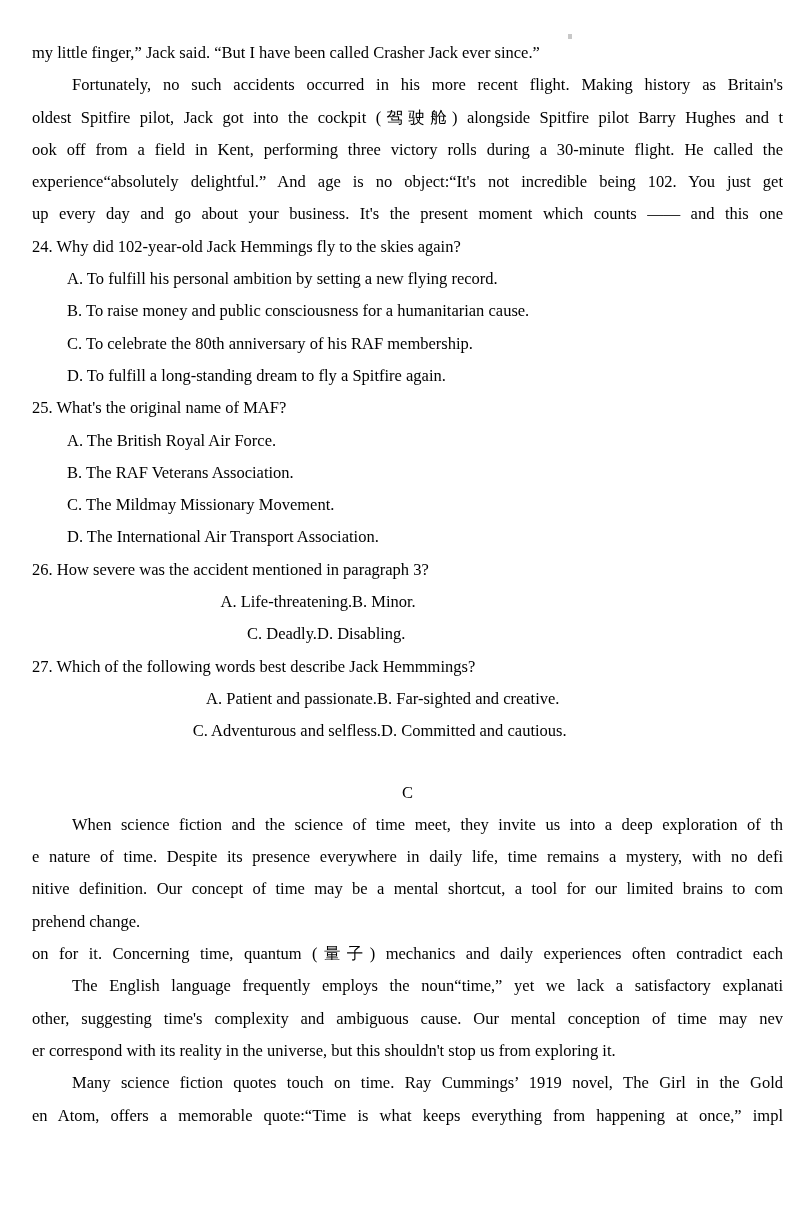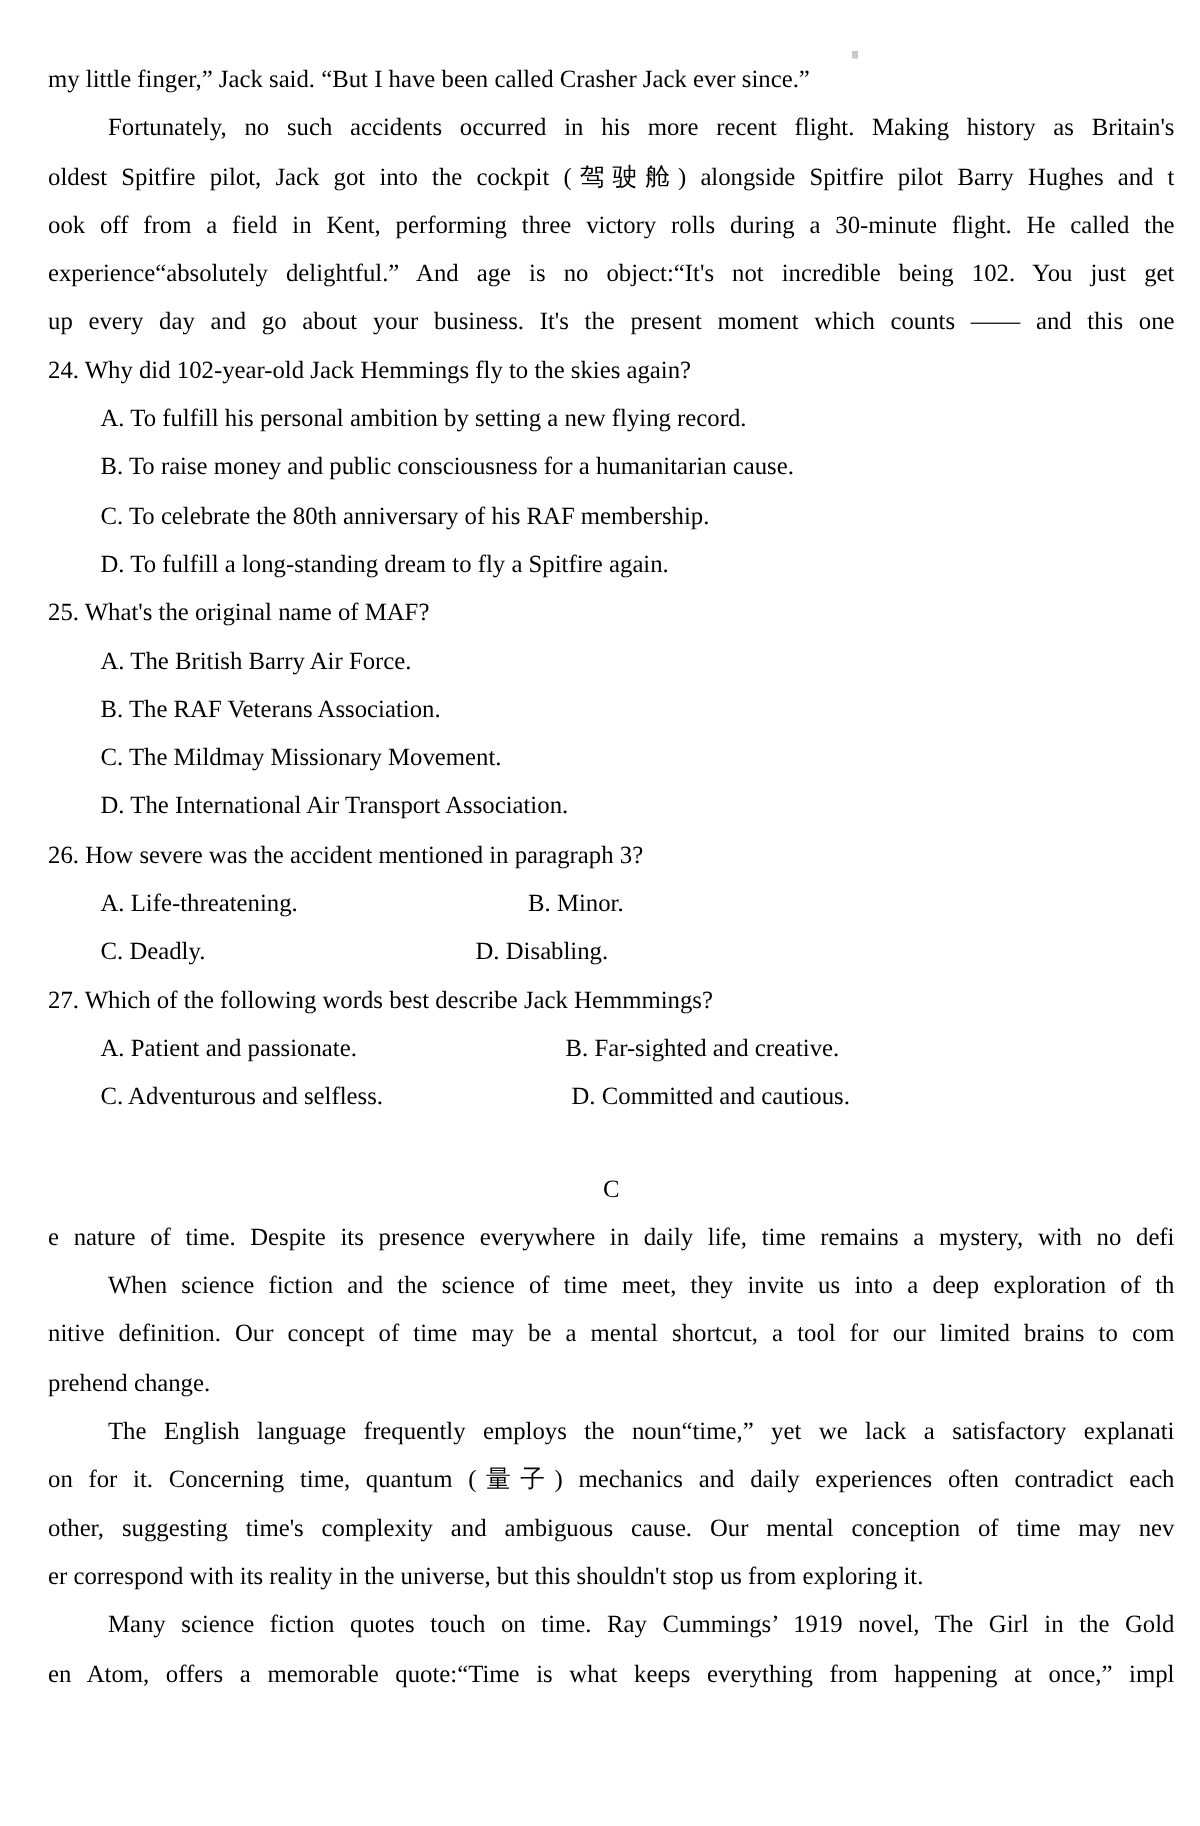--- a/index.html
+++ b/index.html
@@ -14,21 +14,21 @@
     line-height: 32.3px;
     box-sizing: border-box;
     padding: 37px 17px 0 32px;
     overflow: hidden;
   }
   .ln { min-height: 32.3px; }
   
   .j { text-align: justify; text-align-last: justify; }
   .ind { padding-left: 40px; }
   .opt { padding-left: 35px; }
-  .opt2 { padding-left: 35px; display: flex; }
+  .opt2 { padding-left: 35px; display: flex; text-align: right; }
   .opt2 .colA { display: inline-block; flex: 0 0 auto; }
   .hC { text-align: center; margin-top: 29px; }
   .speck {
     position: absolute;
     left: 568px; top: 34px;
     width: 4px; height: 5px;
     background: #c8c8c8;
   }
 </style>
 </head>
@@ -49,21 +49,21 @@
   <section>
     <div class="ln">24. Why did 102-year-old Jack Hemmings fly to the skies again?</div>
     <div class="ln opt">A. To fulfill his personal ambition by setting a new flying record.</div>
     <div class="ln opt">B. To raise money and public consciousness for a humanitarian cause.</div>
     <div class="ln opt">C. To celebrate the 80th anniversary of his RAF membership.</div>
     <div class="ln opt">D. To fulfill a long-standing dream to fly a Spitfire again.</div>
   </section>
 
   <section>
     <div class="ln">25. What's the original name of MAF?</div>
-    <div class="ln opt">A. The British Barry Air Force.</div>
+    <div class="ln opt">A. The British Royal Air Force.</div>
     <div class="ln opt">B. The RAF Veterans Association.</div>
     <div class="ln opt">C. The Mildmay Missionary Movement.</div>
     <div class="ln opt">D. The International Air Transport Association.</div>
   </section>
 
   <section>
     <div class="ln">26. How severe was the accident mentioned in paragraph 3?</div>
     <div class="ln opt2">
       <span class="colA" style="width:285px">A. Life-threatening.</span>
       <span>B. Minor.</span>
@@ -82,29 +82,29 @@
     </div>
     <div class="ln opt2">
       <span class="colA" style="width:314px">C. Adventurous and selfless.</span>
       <span>D. Committed and cautious.</span>
     </div>
   </section>
 
   <div class="ln hC">C</div>
 
   <section>
+    <div class="ln j ind">When science fiction and the science of time meet, they invite us into a deep exploration of th</div>
     <div class="ln j">e nature of time. Despite its presence everywhere in daily life, time remains a mystery, with no defi</div>
-    <div class="ln j ind">When science fiction and the science of time meet, they invite us into a deep exploration of th</div>
     <div class="ln j">nitive definition. Our concept of time may be a mental shortcut, a tool for our limited brains to com</div>
     <div class="ln">prehend change.</div>
   </section>
 
   <section>
+    <div class="ln j">on for it. Concerning time, quantum (量子) mechanics and daily experiences often contradict each</div>
     <div class="ln j ind">The English language frequently employs the noun“time,” yet we lack a satisfactory explanati</div>
-    <div class="ln j">on for it. Concerning time, quantum (量子) mechanics and daily experiences often contradict each</div>
     <div class="ln j">other, suggesting time's complexity and ambiguous cause. Our mental conception of time may nev</div>
     <div class="ln">er correspond with its reality in the universe, but this shouldn't stop us from exploring it.</div>
   </section>
 
   <section>
     <div class="ln j ind">Many science fiction quotes touch on time. Ray Cummings’ 1919 novel, The Girl in the Gold</div>
     <div class="ln j">en Atom, offers a memorable quote:“Time is what keeps everything from happening at once,” impl</div>
   </section>
 </div>
 

